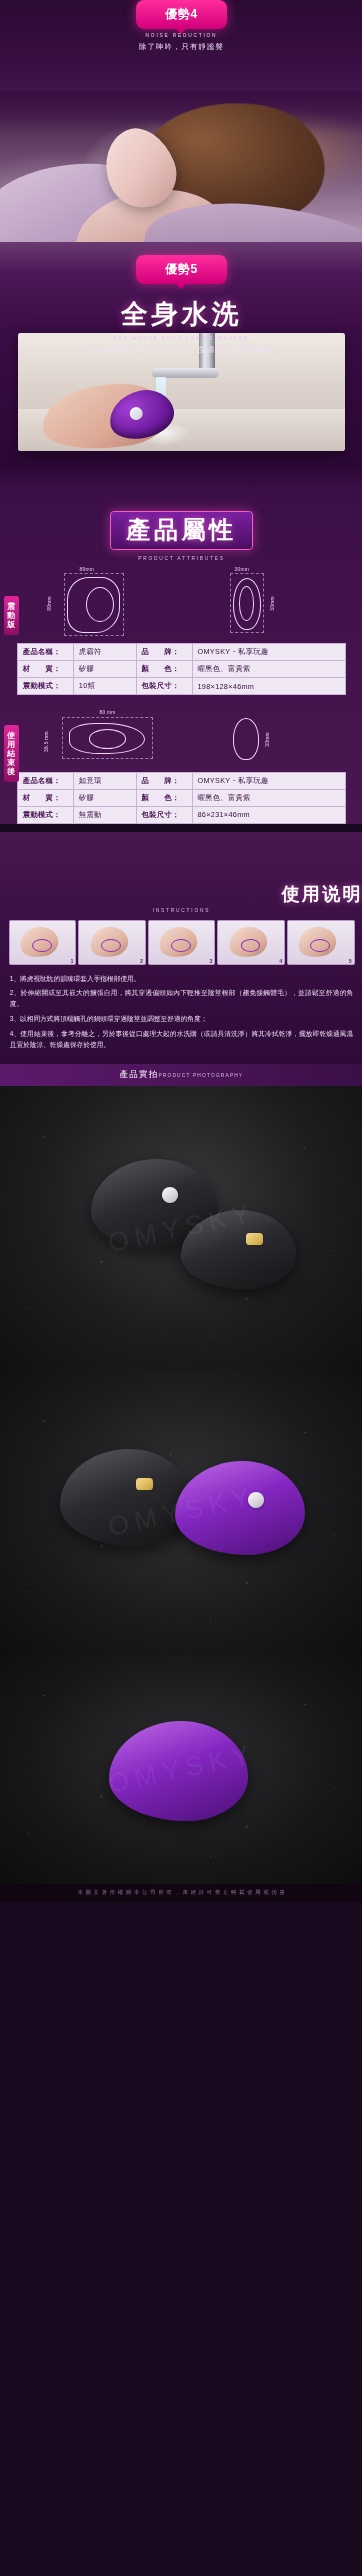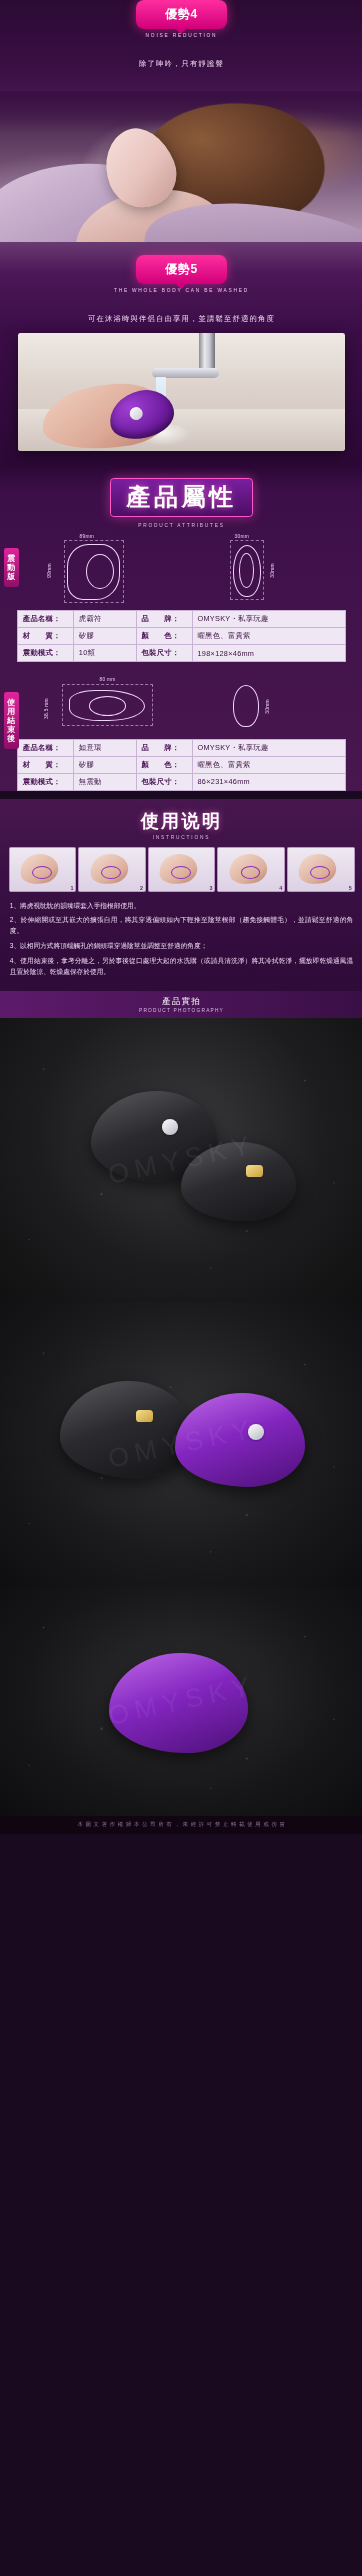--- a/index.html
+++ b/index.html
@@ -42,21 +42,21 @@
     margin-top: 12px;
     text-shadow: 0 0 8.5px rgba(255,90,200,.6), 0 1.2px 1.2px rgba(0,0,0,.5);
     position: relative; z-index: 4;
   }
   .sec-sub-en {
     text-align: center; font-size: 4.8px; letter-spacing: 1.8px;
     color: #e7c8ef; margin-top: 3.6px; position: relative; z-index: 4;
   }
   .sec-sub-cn {
     text-align: center; font-size: 7.3px; letter-spacing: 1.2px;
-    color: #f2dff7; margin-top: 21px; position: relative; z-index: 4;
+    color: #f2dff7; margin-top: 4px; position: relative; z-index: 4;
   }
 
   
   .photo4 {
     position: absolute; left: 0; right: 0; bottom: 0; height: 151px;
     background:
       radial-gradient(ellipse 157px 73px at 78% 40%, rgba(173,126,92,.75) 0%, rgba(140,96,70,0) 62%),
       radial-gradient(ellipse 121px 91px at 42% 55%, rgba(238,212,216,.82) 0%, rgba(200,170,180,0) 60%),
       radial-gradient(ellipse 193px 121px at 20% 95%, rgba(196,168,196,.75) 0%, rgba(150,120,160,0) 70%),
       linear-gradient(180deg,#3a1540 0%,#6c4a6e 45%,#b79cb6 100%);
@@ -143,20 +143,21 @@
   .attr-title-wrap { text-align:center; padding: 3.6px 0 1.2px; }
   .attr-title {
     display:inline-block;
     font-size: 24px; font-weight:bold; letter-spacing:3.6px;
     padding: 2.4px 15.7px;
     border: 1.8px solid #ff56c8;
     border-radius: 3.6px;
     background: linear-gradient(180deg,#7a1fa0 0%,#4b0e63 100%);
     text-shadow: 0 0 7.3px rgba(255,110,210,.7);
     box-shadow: 0 0 11px rgba(255,80,200,.45);
+    margin-top: 33px;
   }
   .attr-title-en { text-align:center; font-size:4.8px; letter-spacing:1.8px; color:#dcb9e6; margin-top:4.8px; }
 
   .spec-block { position: relative; padding: 6px 8.5px 0 8.5px; }
   .tag-vert {
     position:absolute; left: 3.6px; width: 15.7px; padding: 6px 1.8px;
     background: linear-gradient(180deg,#e0249b 0%,#8d0f68 100%);
     border-radius: 2.4px; font-size: 7.9px; line-height:9px; text-align:center;
     letter-spacing:0.6px; font-weight:bold;
   }
@@ -180,21 +181,21 @@
     border: 0.6px solid #c9b2d4; letter-spacing: 0.3px; margin-left: 32px;
   }
   .spec-table td.k { width: 56px; color:#4a1455; font-weight:bold; }
   .spec-wrap { margin: 0 8.5px 8.5px 8.5px; }
 
   
   .instr {
     background: linear-gradient(180deg,#49174f 0%,#3a1044 40%,#2e0b38 100%);
     padding: 9.7px 0 11px;
   }
-  .instr-title { text-align:center; font-size:18px; font-weight:bold; letter-spacing:2.4px; text-shadow:0 0 6px rgba(255,120,220,.6); }
+  .instr-title { text-align:right; font-size:18px; font-weight:bold; letter-spacing:2.4px; text-shadow:0 0 6px rgba(255,120,220,.6);margin-top:40px; }
   .instr-title-en { text-align:center; font-size:4.8px; color:#dcb9e6; letter-spacing:1.8px; margin-top:2.4px; }
   .instr-strip { display:flex; gap:1.8px; margin: 7.3px 8.5px 0; }
   .ibox {
     flex:1; height: 45px; background: linear-gradient(180deg,#efe9f2 0%,#ddd1e4 100%);
     border:0.6px solid #b99ac6; border-radius:1.2px; position:relative; overflow:hidden;
   }
   .ibox .finger {
     position:absolute; left:16%; top:14%; width:58%; height:70%;
     background: linear-gradient(160deg,#f3d9cd 0%,#dcae9b 70%,#bb8872 100%);
     border-radius: 48% 52% 40% 60% / 58% 55% 45% 42%;
@@ -208,21 +209,20 @@
     position:absolute; right:1.8px; bottom:0.6px; font-size:5.4px; color:#5c2a6b; font-weight:bold;
   }
   .instr-list { margin: 7.3px 9.7px 0; font-size:6.7px; line-height:1.65; color:#f0dcf6; }
   .instr-list li { list-style:none; margin-bottom:3.6px; text-align:justify; }
 
   
   .ph-head {
     display:flex; align-items:center; justify-content:center;
     background: linear-gradient(90deg,#5d1a6b 0%,#3a0f46 100%);
     padding: 4.8px 8.5px;
-    flex-direction: column;
   }
   .ph-head .cn { font-size:8.5px; letter-spacing:1.2px; }
   .ph-head .en { font-size:4.8px; color:#d9b6e4; letter-spacing:1.2px; }
 
   .photoblock { position:relative; width:363px; overflow:hidden; }
   .pb1 { height: 284px; background: radial-gradient(ellipse at 50% 40%, #3a3a3c 0%, #1d1d1f 55%, #101011 100%); }
   .pb2 { height: 284px; background: radial-gradient(ellipse at 50% 45%, #343436 0%, #1a1a1c 58%, #0e0e10 100%); }
   .pb3 { height: 230px; background: radial-gradient(ellipse at 50% 45%, #2f2f31 0%, #171719 60%, #0d0d0f 100%); }
   .droplets {
     position:absolute; inset:0;
@@ -277,41 +277,42 @@
       <div class="pillow"></div>
       <div class="hair"></div>
       <div class="shoulder"></div>
       <div class="face"></div>
       <div class="sheet"></div>
     </div>
   </section>
 
   <section class="sec5">
     <div class="badge">優勢5</div>
+    <div class="sec-title">全身水洗</div>
     <div class="sec-sub-en">THE WHOLE BODY CAN BE WASHED</div>
     <div class="sec-sub-cn">可在沐浴時與伴侶自由享用，並請鬆至舒適的角度</div>
     <div class="photo5">
       <div class="basin"></div>
       <div class="tapbody"></div>
       <div class="taparm"></div>
       <div class="water"></div>
       <div class="splash"></div>
       <div class="hand"></div>
       <div class="prod5"></div>
     </div>
   </section>
 
   <section class="attrs">
     <div class="attr-title-wrap">
       <span class="attr-title">產品屬性</span>
     </div>
     <div class="attr-title-en">PRODUCT ATTRIBUTES</div>
 
     <div class="spec-block">
-      <div class="tag-vert" style="top:20px">震動版</div>
+      <div class="tag-vert" style="top:35px">震動版</div>
       <div class="diagram">
         <span class="dim-label" style="left:47px; top:0">89mm</span>
         <span class="dim-label" style="left:9.7px; top:34px; transform:rotate(-90deg)">99mm</span>
         <span class="dim-label" style="left:202px; top:0">30mm</span>
         <span class="dim-label" style="left:232px; top:34px; transform:rotate(-90deg)">30mm</span>
         <div class="dim-box" style="left:31px; top:6px; width:60px; height:63px; border-style:dashed"></div>
         <div class="dim-box" style="left:197px; top:6px; width:34px; height:60px; border-style:dashed"></div>
         <div class="outline r1"></div>
         <div class="outline r2"></div>
         <div class="outline e1"></div>

